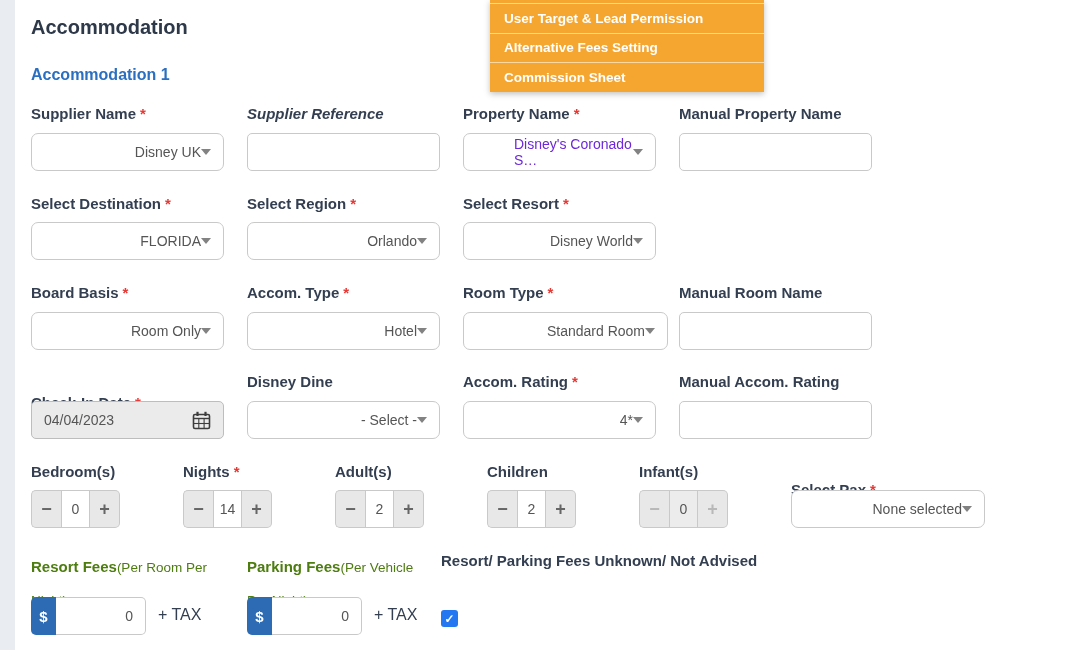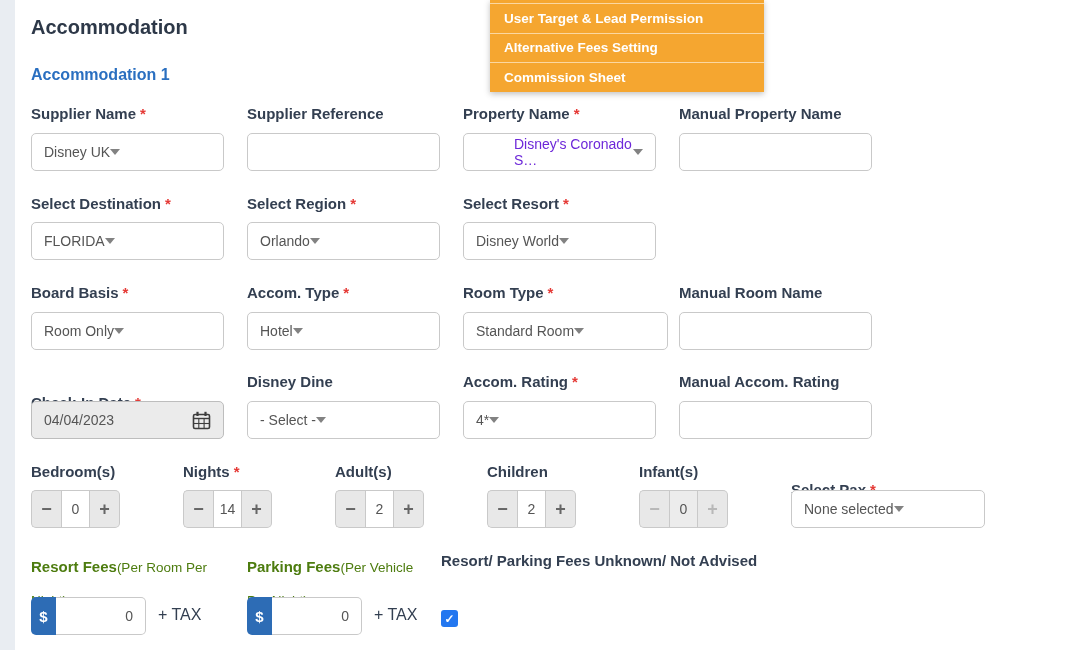--- a/index.html
+++ b/index.html
@@ -15,21 +15,21 @@
 
   .lbl{font-size:15px;font-weight:700;color:#333f51;white-space:nowrap;}
   .req{color:#e53935;margin-left:4px;font-weight:700;}
 
   .select,.tinput{
     box-sizing:border-box;height:38px;background:#fff;
     border:1px solid #c9c9c9;border-radius:5px;
     display:flex;align-items:center;padding:0 12px;
     font-size:14px;color:#555;
   }
-  .select{justify-content:flex-start;cursor:pointer;}
+  .select{justify-content:flex-end;cursor:pointer;border-radius:7px;}
   .caret{width:0;height:0;border-left:5px solid transparent;border-right:5px solid transparent;border-top:6px solid #828282;flex:none;}
   .gray-val{color:#6d28d9;margin-left:38px;}
   .datein{background:#ebebeb;justify-content:space-between;border-color:#bdbdbd;}
 
   .stepper{display:flex;height:38px;width:89px;}
   .step-btn{width:30px;box-sizing:border-box;background:#e8e8e8;border:1px solid #c9c9c9;
     display:flex;align-items:center;justify-content:center;
     font-size:18px;font-weight:900;color:#666;cursor:pointer;}
   .step-minus{border-radius:5px 0 0 5px;border-right:none;}
   .step-plus{border-radius:0 5px 5px 0;border-left:none;}
@@ -63,21 +63,21 @@
 </style>
 </head>
 <body>
 
 <div class="abs leftstrip"></div>
 
 <div class="abs page-title">Accommodation</div>
 <div class="abs section-title">Accommodation 1</div>
 
 <div class="abs lbl" style="left:31px;top:105px;"><span>Supplier Name</span><span class="req">*</span></div>
-<div class="abs lbl" style="left:247px;top:105px;">Supplier Reference</div>
+<div class="abs lbl" style="left:247px;top:105px;font-style:italic;">Supplier Reference</div>
 <div class="abs lbl" style="left:463px;top:105px;"><span>Property Name</span><span class="req">*</span></div>
 <div class="abs lbl" style="left:679px;top:105px;">Manual Property Name</div>
 
 <div class="abs select" style="left:31px;top:133px;width:193px;">
   <span>Disney UK</span>
   <span class="caret"></span>
 </div>
 <div class="abs tinput" style="left:247px;top:133px;width:193px;"></div>
 <div class="abs select" style="left:463px;top:133px;width:193px;">
   <span class="gray-val">Disney's Coronado S…</span>

